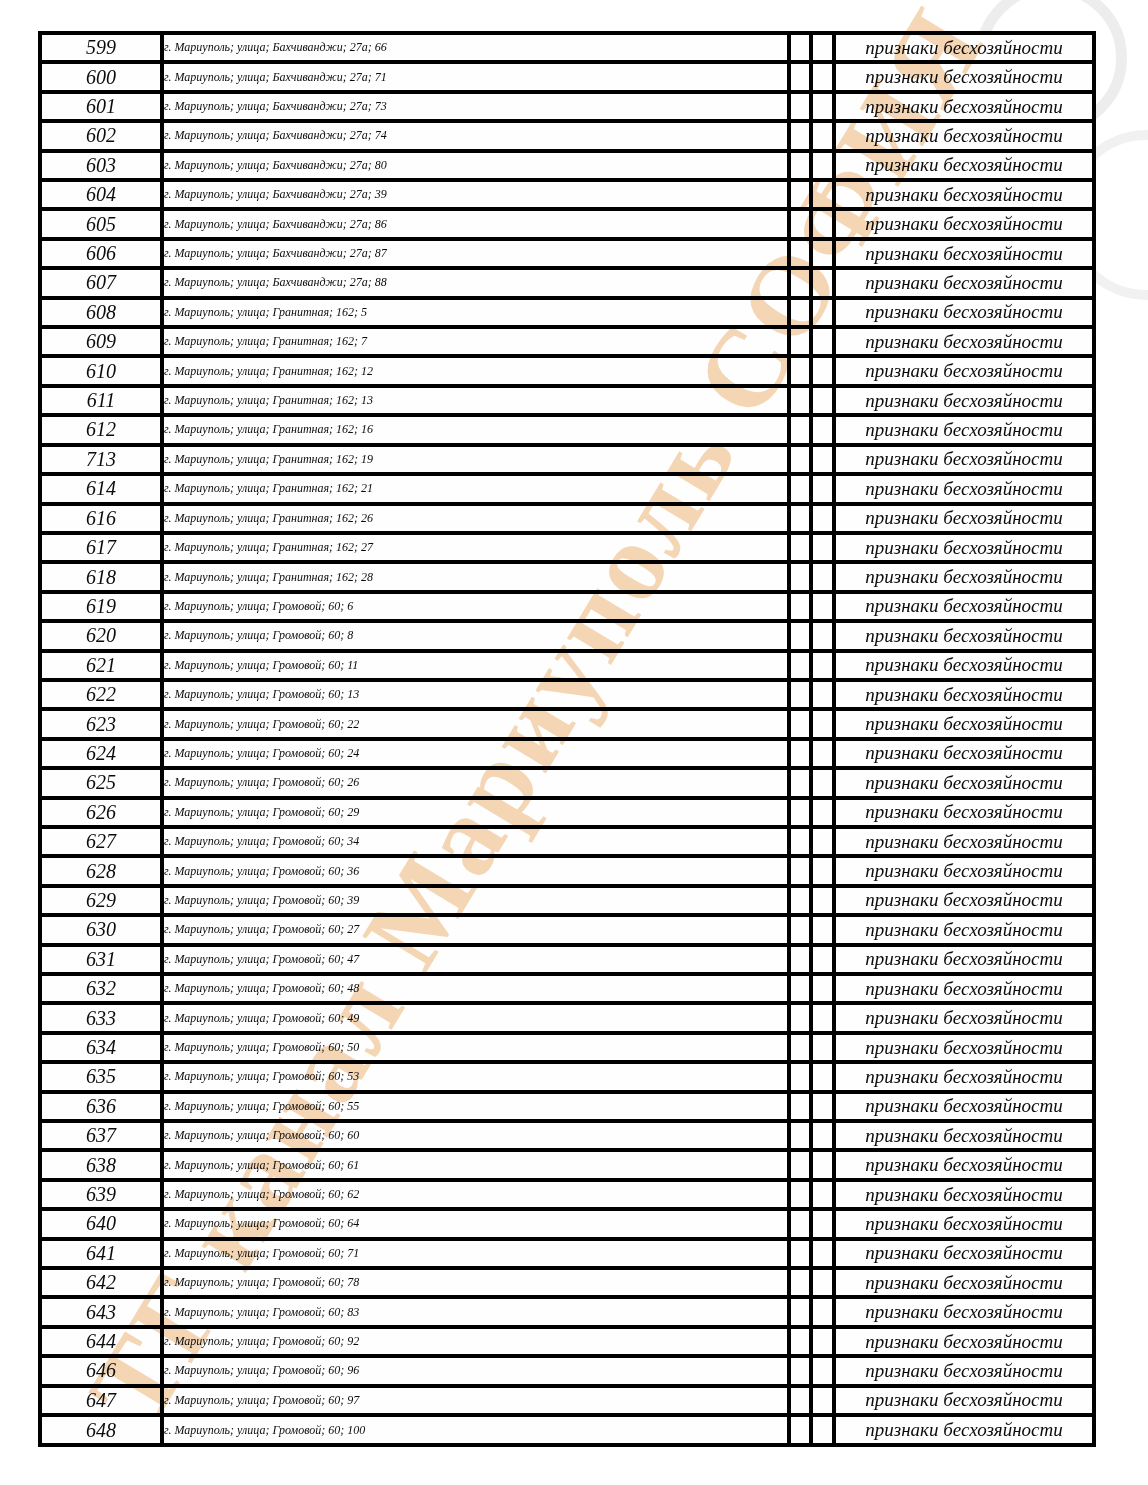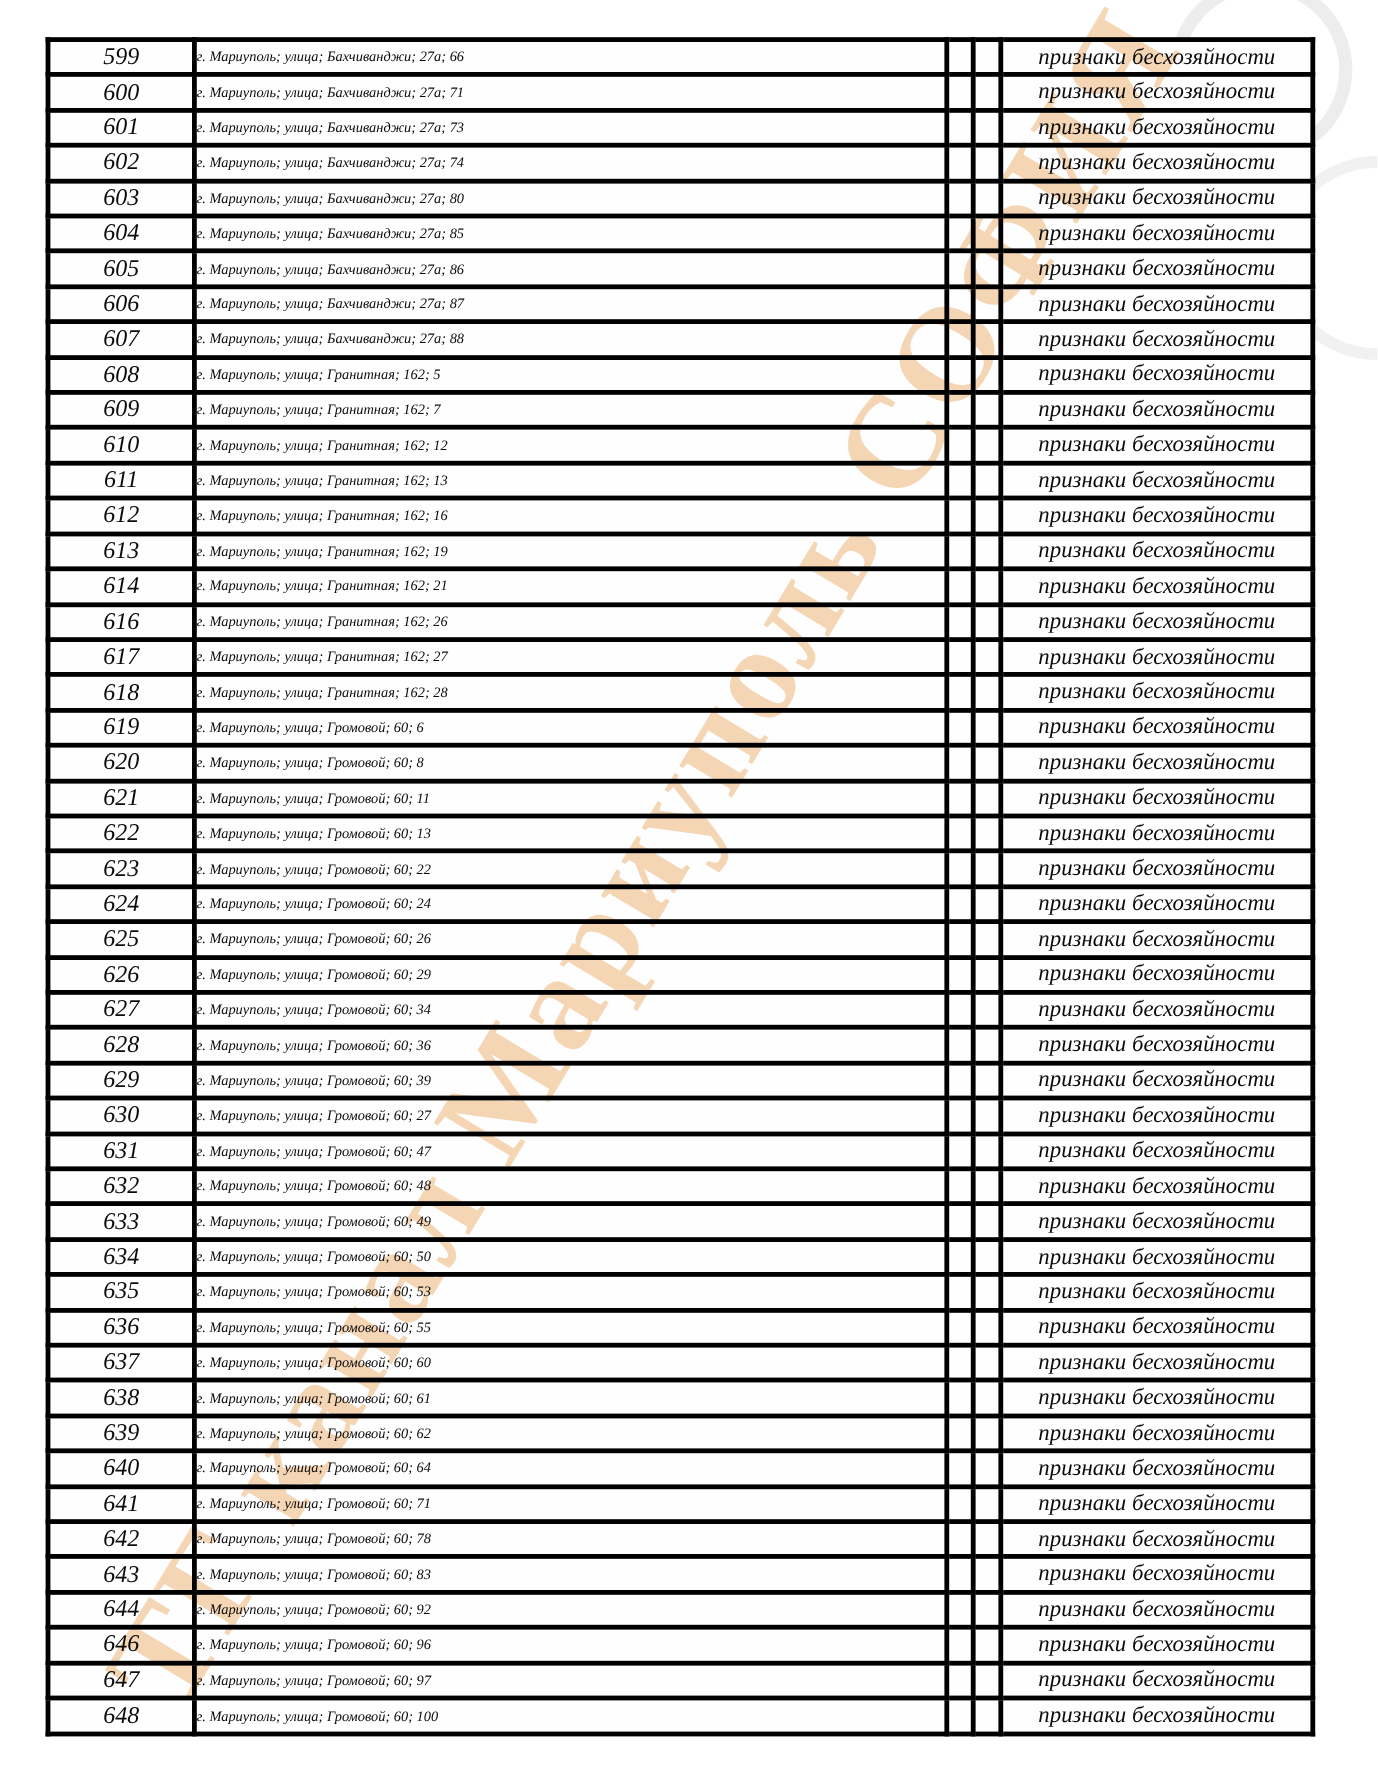--- a/index.html
+++ b/index.html
@@ -116,21 +116,21 @@
   </tr>
         <tr>
     <td class="c-num">603</td>
     <td class="c-addr">г. Мариуполь; улица; Бахчиванджи; 27а; 80</td>
     <td class="c-e1"></td>
     <td class="c-e2"></td>
     <td class="c-status">признаки бесхозяйности</td>
   </tr>
         <tr>
     <td class="c-num">604</td>
-    <td class="c-addr">г. Мариуполь; улица; Бахчиванджи; 27а; 85</td>
+    <td class="c-addr">г. Мариуполь; улица; Бахчиванджи; 27а; 39</td>
     <td class="c-e1"></td>
     <td class="c-e2"></td>
     <td class="c-status">признаки бесхозяйности</td>
   </tr>
         <tr>
     <td class="c-num">605</td>
     <td class="c-addr">г. Мариуполь; улица; Бахчиванджи; 27а; 86</td>
     <td class="c-e1"></td>
     <td class="c-e2"></td>
     <td class="c-status">признаки бесхозяйности</td>
@@ -178,21 +178,21 @@
     <td class="c-status">признаки бесхозяйности</td>
   </tr>
         <tr>
     <td class="c-num">612</td>
     <td class="c-addr">г. Мариуполь; улица; Гранитная; 162; 16</td>
     <td class="c-e1"></td>
     <td class="c-e2"></td>
     <td class="c-status">признаки бесхозяйности</td>
   </tr>
         <tr>
-    <td class="c-num">613</td>
+    <td class="c-num">713</td>
     <td class="c-addr">г. Мариуполь; улица; Гранитная; 162; 19</td>
     <td class="c-e1"></td>
     <td class="c-e2"></td>
     <td class="c-status">признаки бесхозяйности</td>
   </tr>
         <tr>
     <td class="c-num">614</td>
     <td class="c-addr">г. Мариуполь; улица; Гранитная; 162; 21</td>
     <td class="c-e1"></td>
     <td class="c-e2"></td>

